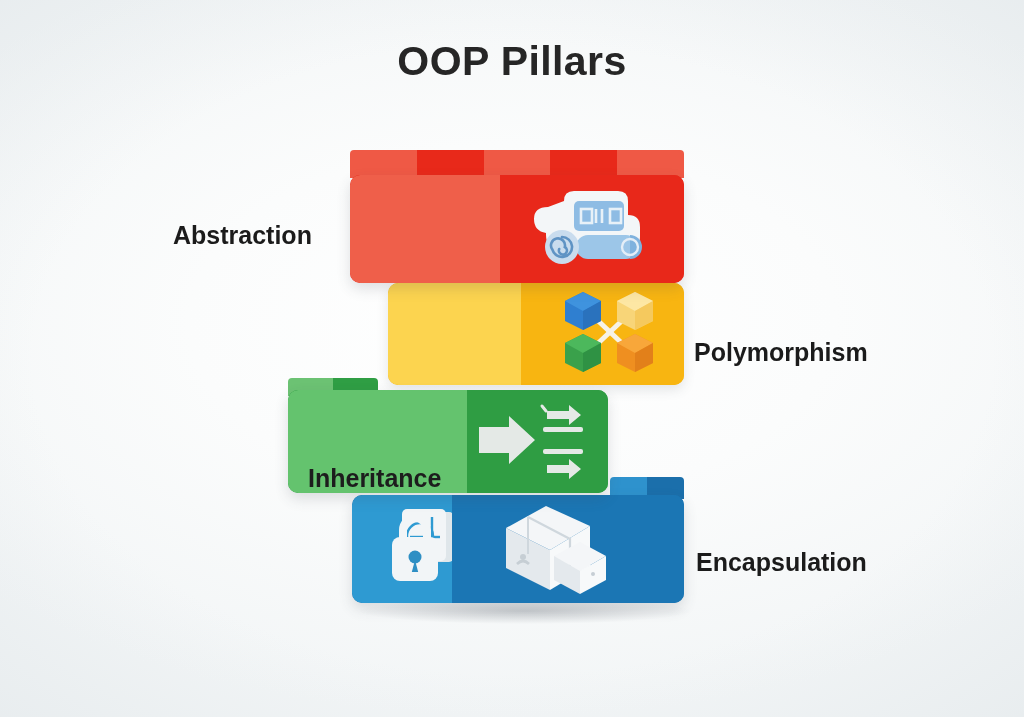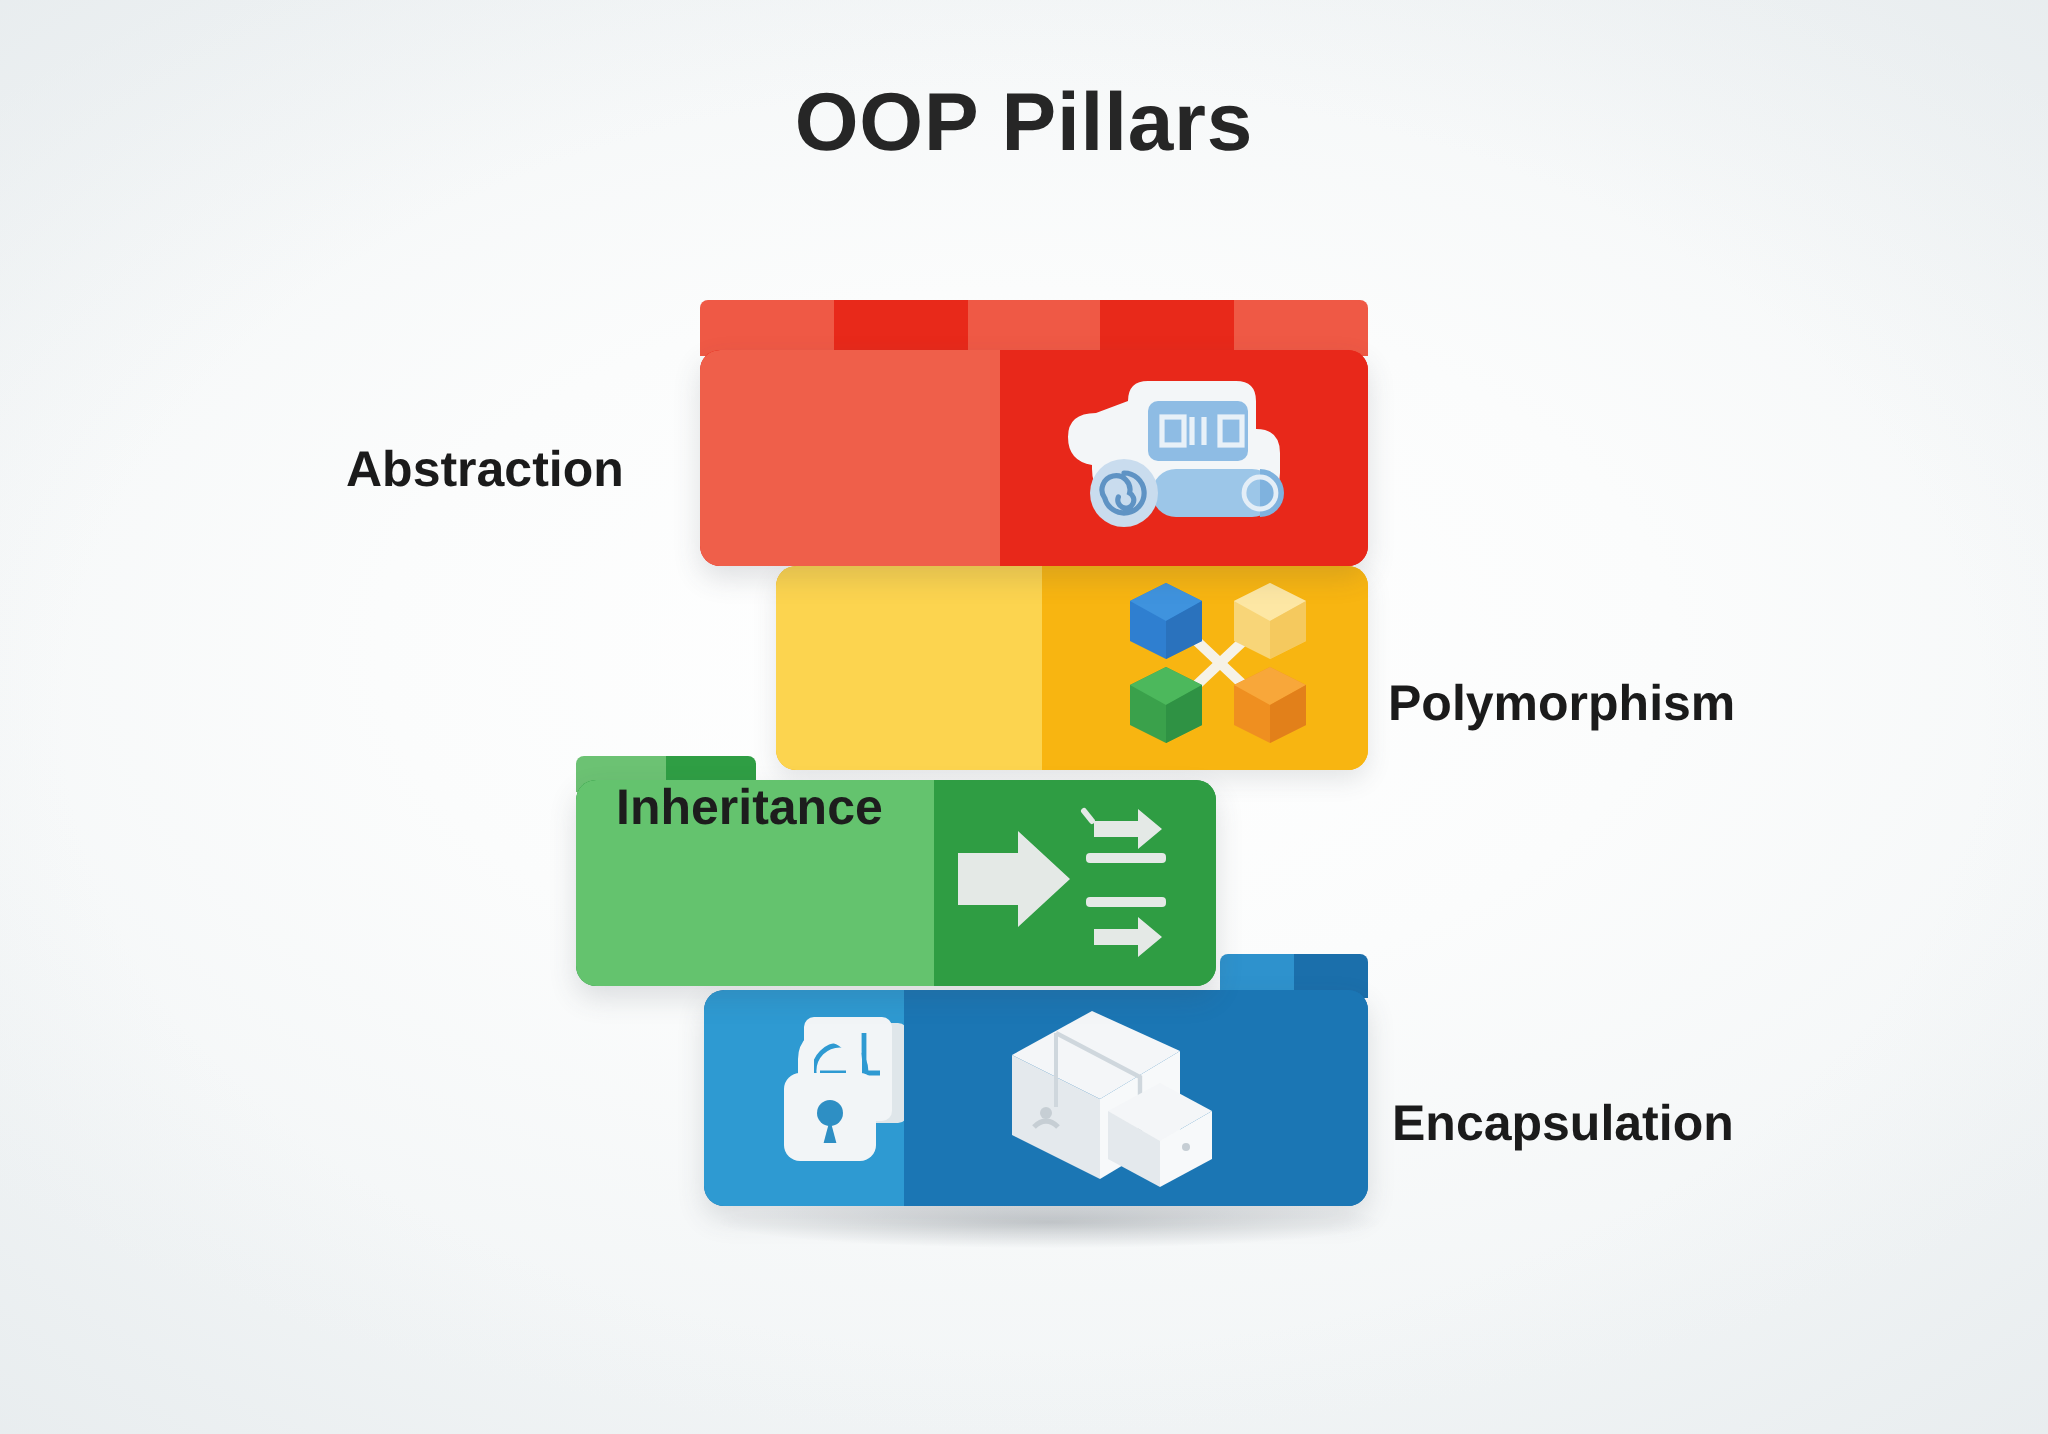--- a/index.html
+++ b/index.html
@@ -79,21 +79,21 @@
     bottom: 0;
     border-radius: 10px;
     display: flex;
     overflow: hidden;
     box-shadow: 0 6px 14px rgba(60,70,80,0.16);
   }
   .face-left, .face-right {
     position: relative;
     height: 100%;
     display: flex;
-    align-items: flex-start;
+    align-items: flex-end;
   }
   .inner-label {
     font-size: 25px;
     font-weight: bold;
     color: #1d1d1d;
     margin-left: 20px;
     white-space: nowrap;
   }
   .icon-wrap {
     position: absolute;

